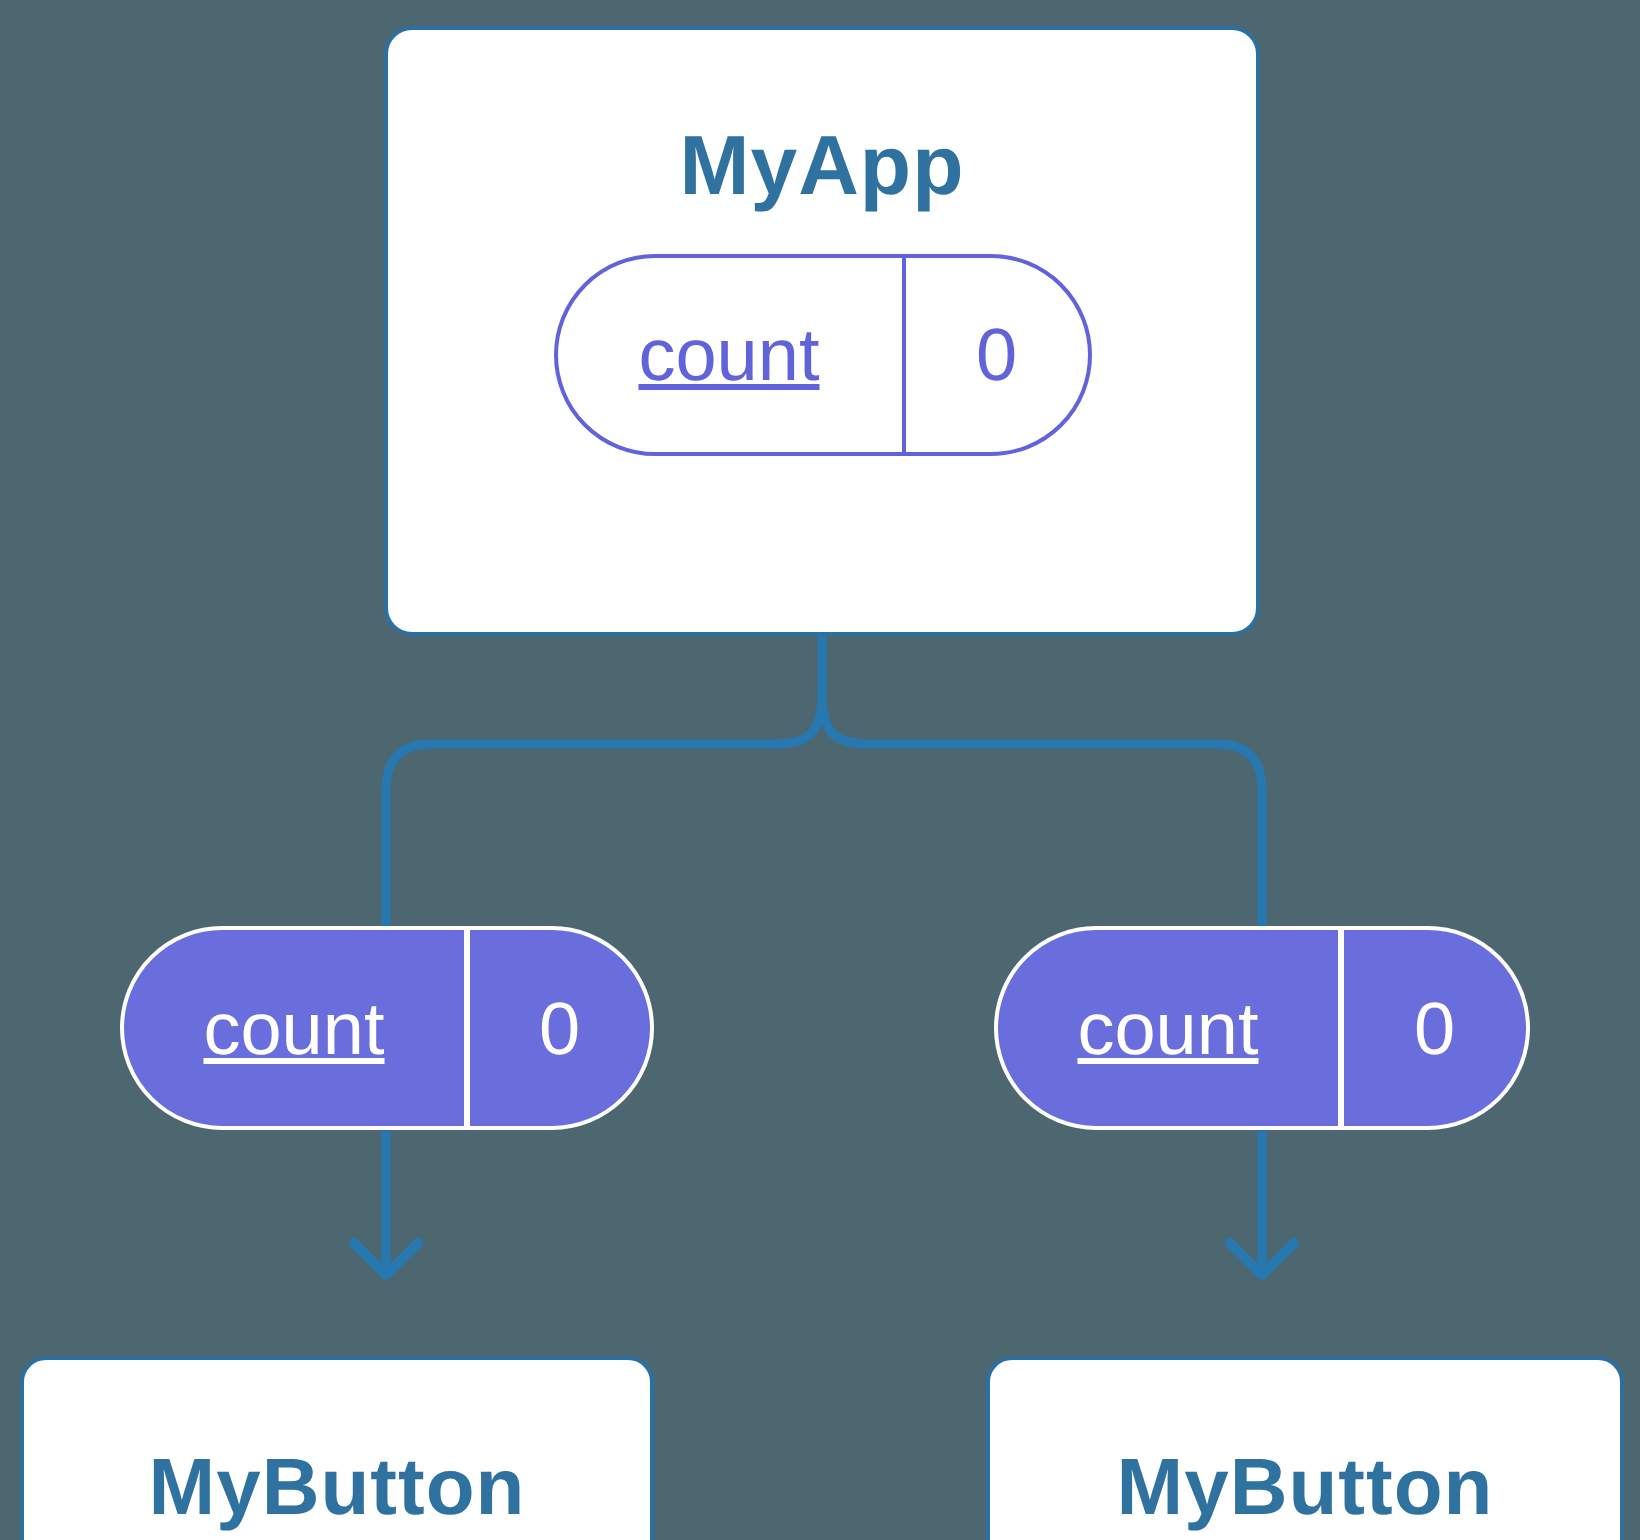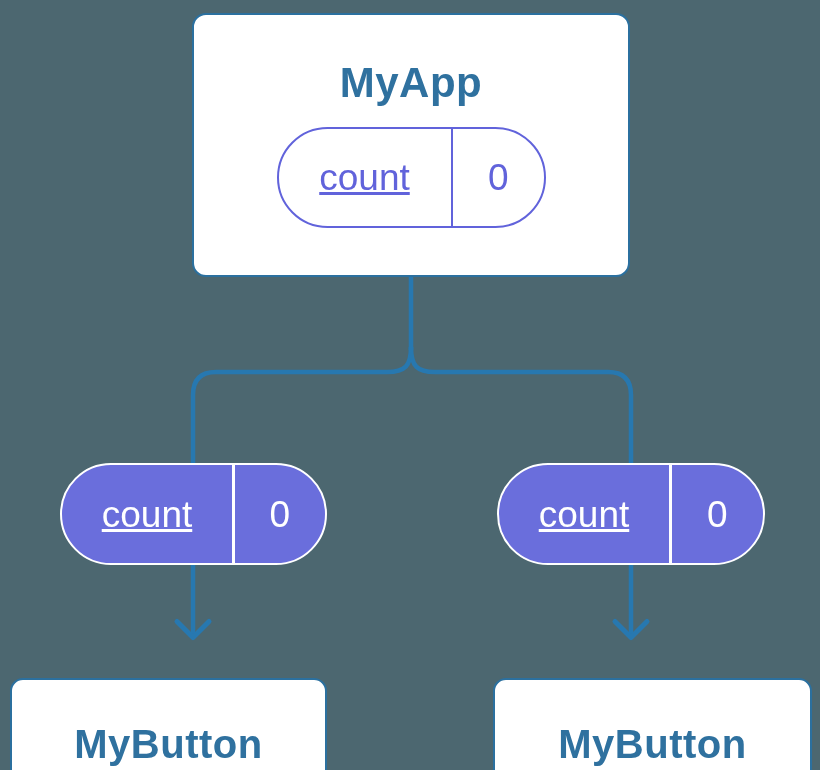--- a/index.html
+++ b/index.html
@@ -36,21 +36,21 @@
   }
   .node {
     position: absolute;
     z-index: 2;
     background: var(--node-fill);
     border: 2.5px solid var(--node-border);
     border-radius: 14px;
   }
   .node-root {
     left: 192px; top: 13px;
-    width: 438px; height: 264px;
+    width: 438px; height: 305px;
     display: flex;
     flex-direction: column;
     align-items: center;
   }
   .node-label {
     color: var(--node-text);
     font-size: 42px;
     font-weight: 600;
     letter-spacing: 0.5px;
     line-height: 1;

